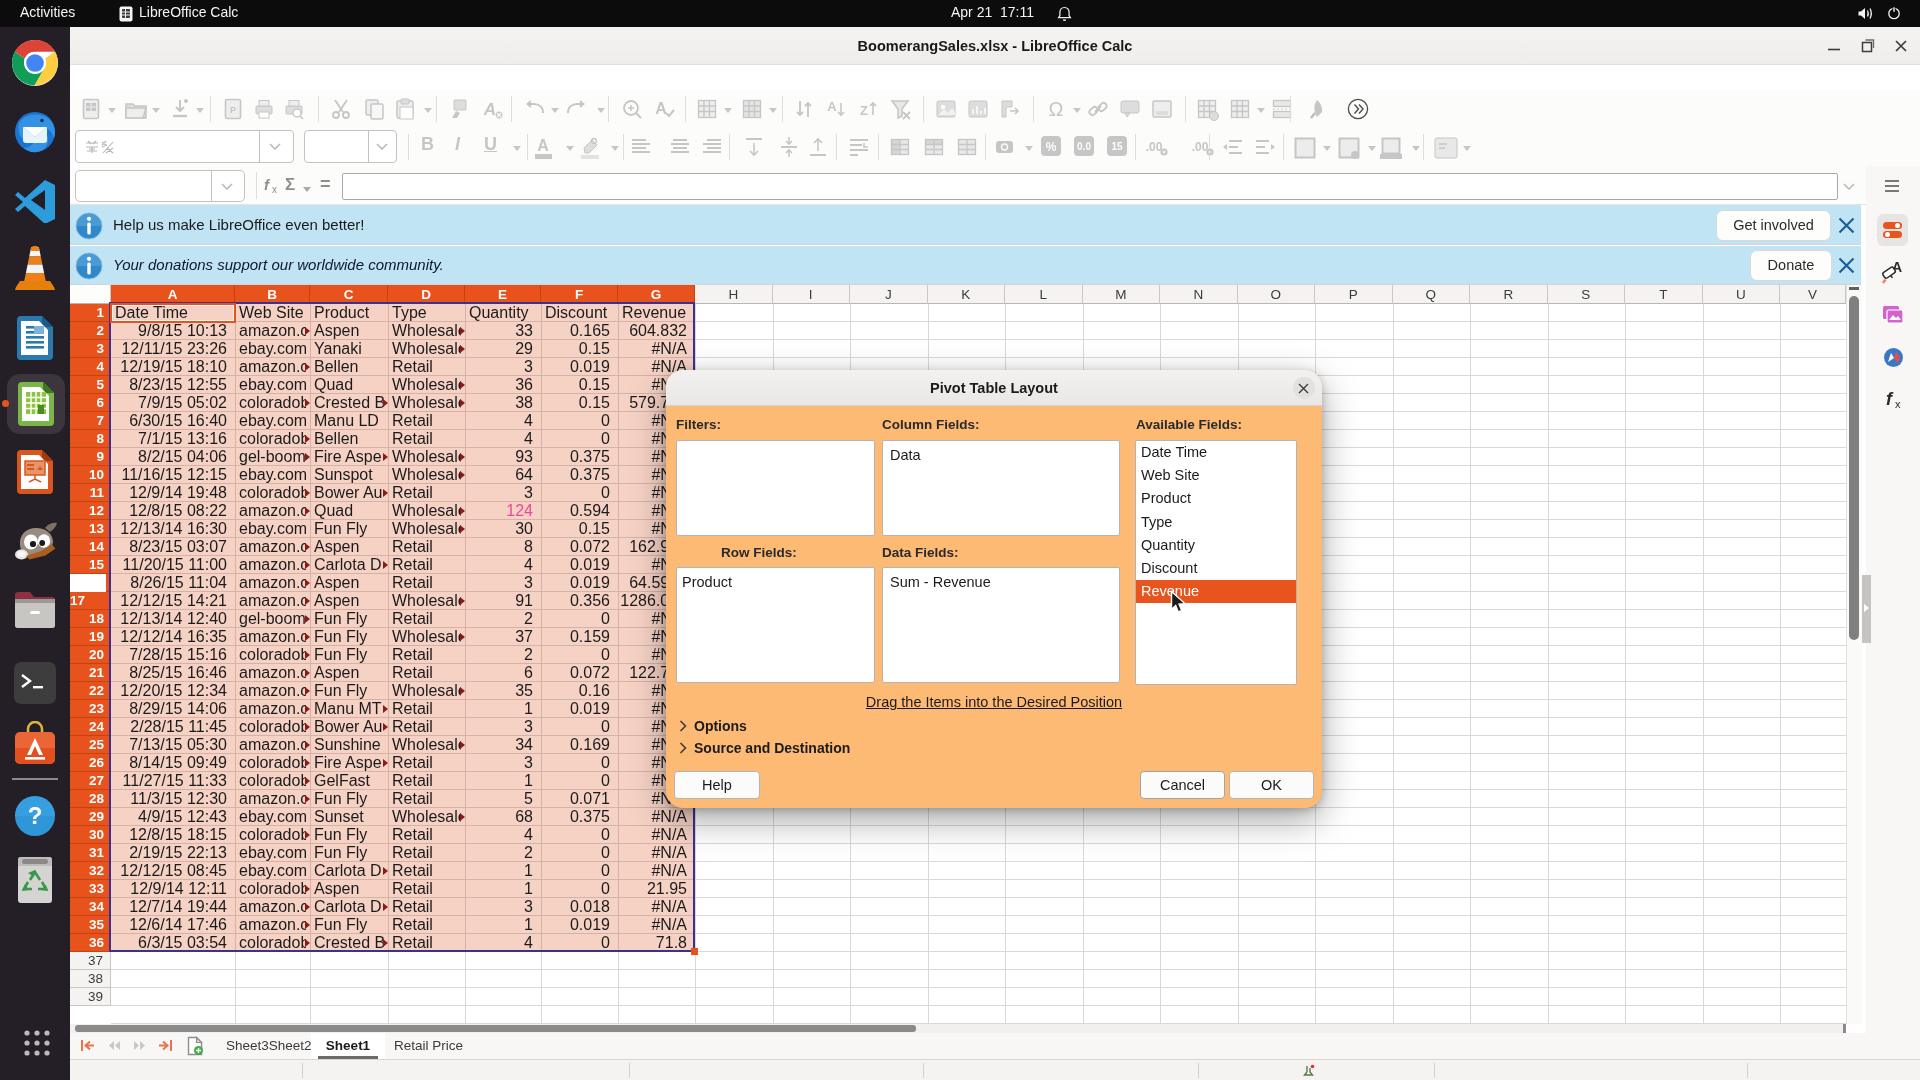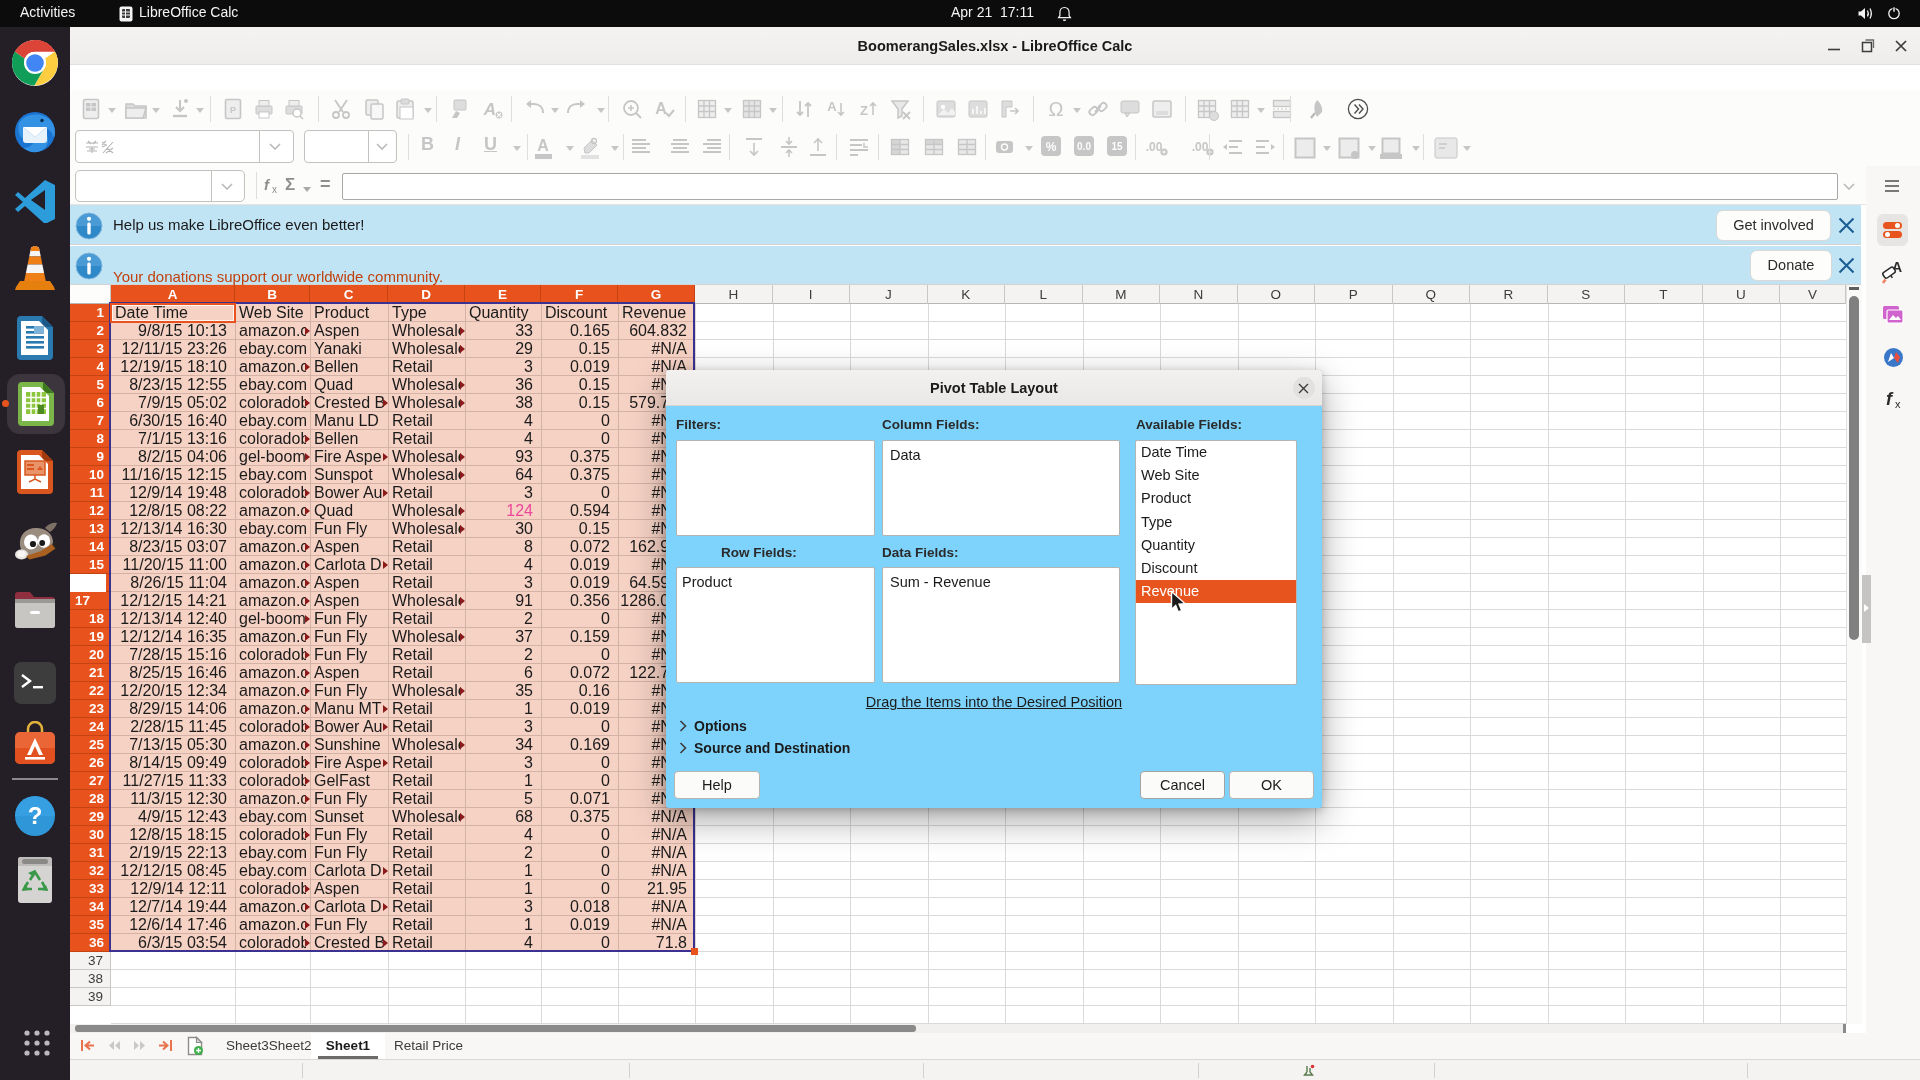--- a/index.html
+++ b/index.html
@@ -611,21 +611,21 @@
       <path d="M1.5 1.5l14 14M15.5 1.5l-14 14" stroke="#195e93" stroke-width="2.1"></path>
     </svg>
 </div>
 <div class="ab" style="left:70px;top:246px;width:1791px;height:39px;background:#c1e4f5;border-bottom:1px solid #d5d4d2;">
 <svg class="ic" style="left:5px;top:6px" width="28" height="28" viewBox="0 0 28 28">
       <circle cx="14" cy="14" r="13" fill="#2f88c8" stroke="#8abede" stroke-width="1"></circle>
       <path d="M1.5 14a12.5 12.5 0 0125 0z" fill="#57a5dc" opacity="0.65"></path>
       <rect x="12.3" y="10.5" width="3.4" height="12" rx="1.6" fill="#fff"></rect>
       <circle cx="14" cy="6.8" r="2.1" fill="#fff"></circle>
     </svg>
-<span class="ab" style="left:43px;top:22px;font-size:15px;color:#c2410c;">Your donations support our worldwide community.</span>
+<span class="ab" style="left:43px;top:10px;font-size:15px;color:#0f172a;font-style:italic;">Your donations support our worldwide community.</span>
 <div class="ab" style="left:1680px;top:4px;width:82px;height:31px;background:#fdfdfc;border:1px solid #dad9d7;border-radius:7px;text-align:center;line-height:29px;font-size:14.5px;color:#2b2b2b;">Donate</div>
 <svg class="ic" style="left:1768px;top:11px" width="17" height="17" viewBox="0 0 17 17">
       <path d="M1.5 1.5l14 14M15.5 1.5l-14 14" stroke="#195e93" stroke-width="2.1"></path>
     </svg>
 </div>
 <div class="ab" style="left:70px;top:285px;width:1776px;height:739px;background:#fff;overflow:hidden;">
 <div class="ab" style="left:0;top:0;width:1776px;height:19px;background:#f4f3f1;border-bottom:1px solid #b9b7b5;"></div>
 <div class="ab" style="left:0;top:0;width:41px;height:19px;background:#fdfdfc;border-right:1px solid #c9c7c5;border-bottom:1px solid #b9b7b5;"></div>
 <div class="ab" style="left:41px;top:0;width:124px;height:19px;background:#e8531d;border-right:1px solid #c44312;color:#fff;font-weight:bold;font-size:13.5px;text-align:center;line-height:19px;">A</div>
 <div class="ab" style="left:165px;top:0;width:75px;height:19px;background:#e8531d;border-right:1px solid #c44312;color:#fff;font-weight:bold;font-size:13.5px;text-align:center;line-height:19px;">B</div>
@@ -658,21 +658,21 @@
 <div class="ab" style="left:0;top:127px;width:41px;height:18px;background:#e8531d;border-bottom:1px solid #c44312;color:#fff;font-weight:bold;font-size:13.5px;text-align:right;line-height:18px;padding-right:7px;">7</div>
 <div class="ab" style="left:0;top:145px;width:41px;height:18px;background:#e8531d;border-bottom:1px solid #c44312;color:#fff;font-weight:bold;font-size:13.5px;text-align:right;line-height:18px;padding-right:7px;">8</div>
 <div class="ab" style="left:0;top:163px;width:41px;height:18px;background:#e8531d;border-bottom:1px solid #c44312;color:#fff;font-weight:bold;font-size:13.5px;text-align:right;line-height:18px;padding-right:7px;">9</div>
 <div class="ab" style="left:0;top:181px;width:41px;height:18px;background:#e8531d;border-bottom:1px solid #c44312;color:#fff;font-weight:bold;font-size:13.5px;text-align:right;line-height:18px;padding-right:7px;">10</div>
 <div class="ab" style="left:0;top:199px;width:41px;height:18px;background:#e8531d;border-bottom:1px solid #c44312;color:#fff;font-weight:bold;font-size:13.5px;text-align:right;line-height:18px;padding-right:7px;">11</div>
 <div class="ab" style="left:0;top:217px;width:41px;height:18px;background:#e8531d;border-bottom:1px solid #c44312;color:#fff;font-weight:bold;font-size:13.5px;text-align:right;line-height:18px;padding-right:7px;">12</div>
 <div class="ab" style="left:0;top:235px;width:41px;height:18px;background:#e8531d;border-bottom:1px solid #c44312;color:#fff;font-weight:bold;font-size:13.5px;text-align:right;line-height:18px;padding-right:7px;">13</div>
 <div class="ab" style="left:0;top:253px;width:41px;height:18px;background:#e8531d;border-bottom:1px solid #c44312;color:#fff;font-weight:bold;font-size:13.5px;text-align:right;line-height:18px;padding-right:7px;">14</div>
 <div class="ab" style="left:0;top:271px;width:41px;height:18px;background:#e8531d;border-bottom:1px solid #c44312;color:#fff;font-weight:bold;font-size:13.5px;text-align:right;line-height:18px;padding-right:7px;">15</div>
 <div class="ab" style="left:0;top:289px;width:41px;height:18px;background:#e8531d;border-bottom:1px solid #c44312;color:#fff;font-weight:bold;font-size:13.5px;text-align:right;line-height:18px;padding-right:7px;margin-left:36px;">16</div>
-<div class="ab" style="left:0;top:307px;width:41px;height:18px;background:#e8531d;border-bottom:1px solid #c44312;color:#fff;font-weight:bold;font-size:13.5px;text-align:right;line-height:18px;padding-right:21px;">17</div>
+<div class="ab" style="left:0;top:307px;width:41px;height:18px;background:#e8531d;border-bottom:1px solid #c44312;color:#fff;font-weight:bold;font-size:13.5px;text-align:left;line-height:18px;padding-right:21px;">17</div>
 <div class="ab" style="left:0;top:325px;width:41px;height:18px;background:#e8531d;border-bottom:1px solid #c44312;color:#fff;font-weight:bold;font-size:13.5px;text-align:right;line-height:18px;padding-right:7px;">18</div>
 <div class="ab" style="left:0;top:343px;width:41px;height:18px;background:#e8531d;border-bottom:1px solid #c44312;color:#fff;font-weight:bold;font-size:13.5px;text-align:right;line-height:18px;padding-right:7px;">19</div>
 <div class="ab" style="left:0;top:361px;width:41px;height:18px;background:#e8531d;border-bottom:1px solid #c44312;color:#fff;font-weight:bold;font-size:13.5px;text-align:right;line-height:18px;padding-right:7px;">20</div>
 <div class="ab" style="left:0;top:379px;width:41px;height:18px;background:#e8531d;border-bottom:1px solid #c44312;color:#fff;font-weight:bold;font-size:13.5px;text-align:right;line-height:18px;padding-right:7px;">21</div>
 <div class="ab" style="left:0;top:397px;width:41px;height:18px;background:#e8531d;border-bottom:1px solid #c44312;color:#fff;font-weight:bold;font-size:13.5px;text-align:right;line-height:18px;padding-right:7px;">22</div>
 <div class="ab" style="left:0;top:415px;width:41px;height:18px;background:#e8531d;border-bottom:1px solid #c44312;color:#fff;font-weight:bold;font-size:13.5px;text-align:right;line-height:18px;padding-right:7px;">23</div>
 <div class="ab" style="left:0;top:433px;width:41px;height:18px;background:#e8531d;border-bottom:1px solid #c44312;color:#fff;font-weight:bold;font-size:13.5px;text-align:right;line-height:18px;padding-right:7px;">24</div>
 <div class="ab" style="left:0;top:451px;width:41px;height:18px;background:#e8531d;border-bottom:1px solid #c44312;color:#fff;font-weight:bold;font-size:13.5px;text-align:right;line-height:18px;padding-right:7px;">25</div>
 <div class="ab" style="left:0;top:469px;width:41px;height:18px;background:#e8531d;border-bottom:1px solid #c44312;color:#fff;font-weight:bold;font-size:13.5px;text-align:right;line-height:18px;padding-right:7px;">26</div>
 <div class="ab" style="left:0;top:487px;width:41px;height:18px;background:#e8531d;border-bottom:1px solid #c44312;color:#fff;font-weight:bold;font-size:13.5px;text-align:right;line-height:18px;padding-right:7px;">27</div>
@@ -1167,21 +1167,21 @@
 <div class="ab" style="left:559px;top:3px;width:1px;height:15px;background:#d2d1cf;"></div>
 <div class="ab" style="left:853px;top:3px;width:1px;height:15px;background:#d2d1cf;"></div>
 <div class="ab" style="left:1128px;top:3px;width:1px;height:15px;background:#d2d1cf;"></div>
 <div class="ab" style="left:1364px;top:3px;width:1px;height:15px;background:#d2d1cf;"></div>
 <div class="ab" style="left:1677px;top:3px;width:1px;height:15px;background:#d2d1cf;"></div>
 <svg class="ic" style="left:1233px;top:4px" width="12" height="13" viewBox="0 0 12 13">
       <path d="M4 2v6m0 0l-2.5 3h8L7 8V4" stroke="#5a7a4a" stroke-width="1.4" fill="none"></path>
       <circle cx="9.5" cy="2.5" r="1.8" fill="#d33"></circle>
     </svg>
 </div>
-<div class="ab" style="left:666px;top:370px;width:656px;height:438px;background:#7dd3fc;border-radius:3px;box-shadow:0 2px 8px rgba(0,0,0,0.22),0 12px 36px rgba(0,0,0,0.35);overflow:hidden;font-size:14.5px;color:#1b1b1b;">
+<div class="ab" style="left:666px;top:370px;width:656px;height:438px;background:#fdba74;border-radius:17px;box-shadow:0 2px 8px rgba(0,0,0,0.22),0 12px 36px rgba(0,0,0,0.35);overflow:hidden;font-size:14.5px;color:#1b1b1b;">
 <div class="ab" style="left:0;top:0;width:656px;height:36px;background:linear-gradient(#f2f1f0,#e9e8e6);border-bottom:1px solid #d5d4d2;text-align:center;line-height:36px;font-weight:bold;font-size:14.5px;color:#1b1b1b;">Pivot Table Layout</div>
 <div class="ab" style="left:627px;top:7px;width:22px;height:22px;background:#e2e1e0;border-radius:50%;"></div>
 <svg class="ic" style="left:632px;top:13px" width="11" height="11" viewBox="0 0 11 11">
       <path d="M1 1l9 9M10 1l-9 9" stroke="#3c3c3c" stroke-width="1.4"></path>
     </svg>
 <div class="ab" style="left:10px;top:47px;font-weight:bold;font-size:13.5px;color:#2a2a2a;">Filters:</div>
 <div class="ab" style="left:216px;top:47px;font-weight:bold;font-size:13.5px;color:#2a2a2a;">Column Fields:</div>
 <div class="ab" style="left:470px;top:47px;font-weight:bold;font-size:13.5px;color:#2a2a2a;">Available Fields:</div>
 <div class="ab" style="left:23px;top:175px;font-weight:bold;font-size:13.5px;color:#2a2a2a;margin-left:32px;">Row Fields:</div>
 <div class="ab" style="left:216px;top:175px;font-weight:bold;font-size:13.5px;color:#2a2a2a;">Data Fields:</div>

